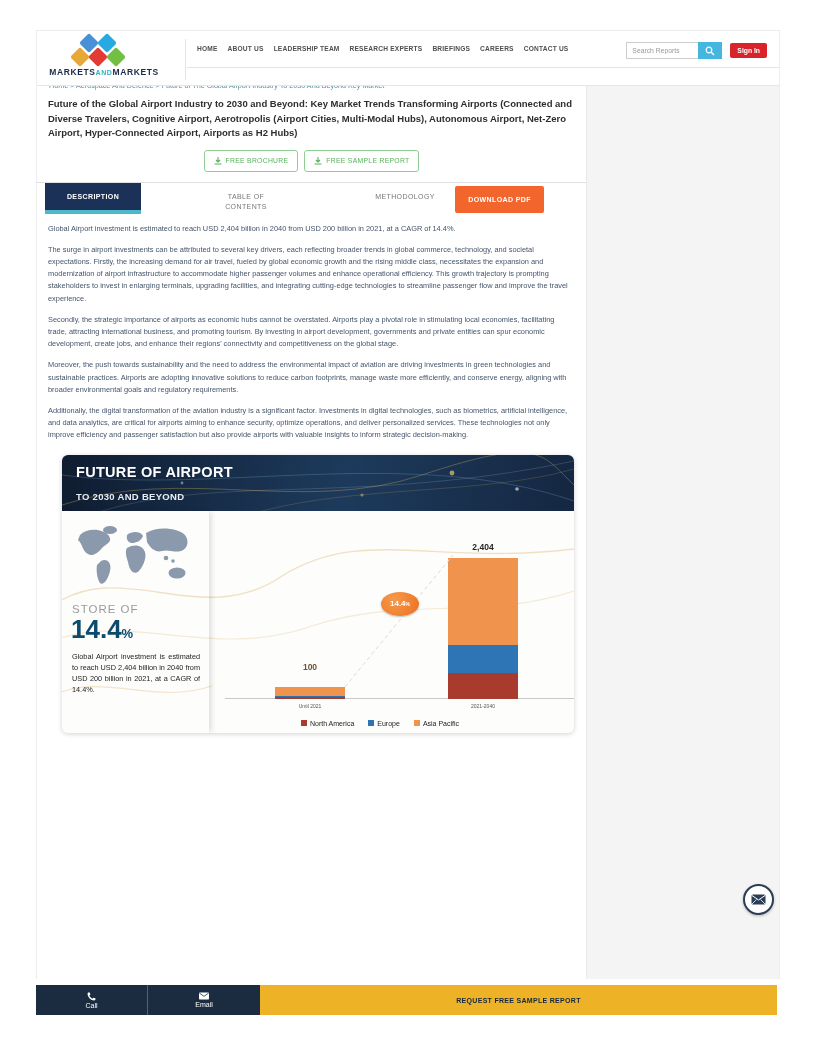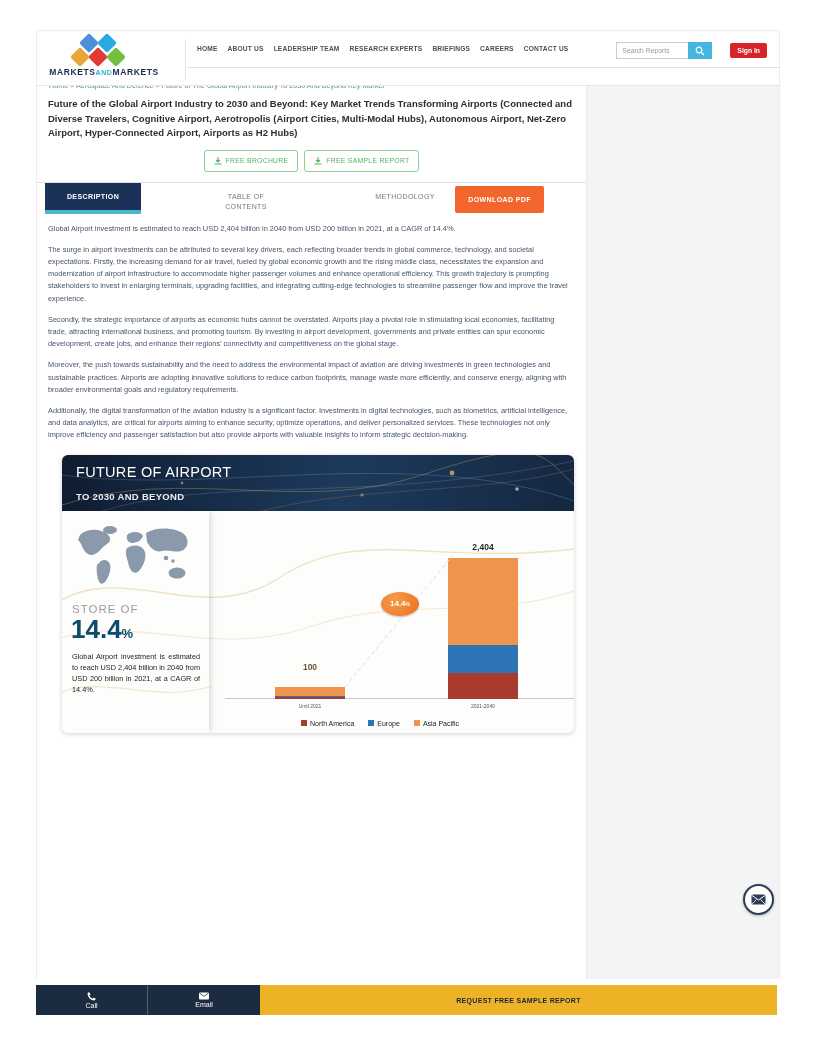--- a/index.html
+++ b/index.html
@@ -16,21 +16,21 @@
   .logo-text .and { color:#2fb3c7; font-size:7px; }
 
   .navarea { position:absolute; left:128px; right:0; top:0; bottom:0; }
   .navarea .vdiv { position:absolute; left:20px; top:8px; bottom:5px; width:1px; background:#e3e3e3; }
   .navarea .hdiv { position:absolute; left:22px; right:0; top:36px; height:1px; background:#e3e3e3; }
   .unav { position:absolute; left:32px; top:14px; display:flex; gap:10px; }
   .unav-item { font-size:6.6px; font-weight:bold; color:#4f4f4f; letter-spacing:.2px; cursor:pointer; }
   .mnav { position:absolute; left:32px; top:43px; display:flex; gap:15px; }
   .mnav-item { font-size:8px; font-weight:bold; color:#333; letter-spacing:.3px; cursor:pointer; }
 
-  .hdr-right { position:absolute; right:12px; top:11px; display:flex; align-items:center; gap:18px; }
+  .hdr-right { position:absolute; right:12px; top:11px; display:flex; align-items:center; gap:8px; }
   .search-box { display:flex; }
   .search-input { width:72px; height:17px; border:1px solid #ccc; border-right:none; font-size:6.8px; padding:0 5px; color:#555; outline:none; }
   .search-input::placeholder { color:#999; }
   .search-btn { width:24px; height:17px; background:#45b6e0; border:none; display:flex; align-items:center; justify-content:center; cursor:pointer; }
   .signin-btn { background:#d8232a; color:#fff; font-size:6.8px; font-weight:bold; padding:4px 7px; border:none; border-radius:2px; cursor:pointer; }
 
   
   .content-wrap { display:flex; height:893px; }
   .main-col { width:550px; padding:0 11px; border-right:1px solid #e9e9e9; background:#fff; }
   .rail { flex:1; background:#f4f4f5; }
@@ -50,21 +50,21 @@
   .tab-meth { width:80px; margin-left:82px; }
   .tab-dl { margin-left:auto; margin-right:34px; margin-top:3px; background:#f2652c; color:#fff; font-size:7px; font-weight:bold; letter-spacing:.4px; padding:10px 13px; border:none; border-radius:2px; cursor:pointer; }
 
   #paragraphs { margin-top:4px; }
   #paragraphs p { font-size:7.4px; line-height:12.2px; color:#44546a; margin:9px 0; }
 
   
   .ig { margin:13px 0 0 14px; width:512px; height:278px; border-radius:6px; overflow:hidden; box-shadow:0 1px 5px rgba(0,0,0,.18); position:relative; background:#fdfdfc; }
   .ig-head { position:relative; height:56px; background:linear-gradient(100deg,#0f1c30 0%,#1d3a5c 55%,#152741 100%); }
   .ig-head svg { position:absolute; left:0; top:0; }
-  .ig-title { position:absolute; left:14px; top:9px; color:#fff; font-size:14.5px; font-weight:normal; letter-spacing:.3px; }
+  .ig-title { position:absolute; left:14px; top:9px; color:#fff; font-size:14.5px; font-weight:bold; letter-spacing:.3px; }
   .ig-sub { position:absolute; left:14px; top:27px; color:#e8edf4; font-size:9.5px; font-weight:bold; letter-spacing:.3px;margin-top:9px; }
   .ig-body { position:relative; height:222px; }
   .ig-curves { position:absolute; left:0; top:0; z-index:0; }
   .ig-card { position:absolute; left:0; top:0; width:147px; height:100%; box-shadow:3px 0 6px -1px rgba(0,0,0,.14); z-index:1; }
   .ig-left { position:absolute; left:0; top:0; width:147px; height:100%; z-index:2; }
   .ig-map { position:absolute; left:8px; top:12px; }
   .cagr-label { position:absolute; left:10px; top:92px; color:#9b9b9b; font-size:11.5px; letter-spacing:1px; }
   .cagr-value { position:absolute; left:9px; top:103px; color:#0c4a6e; font-size:26px; font-weight:bold; }
   .cagr-value .pct { font-size:13px; }
   .ig-text { position:absolute; left:10px; right:9px; top:140px; font-size:7.3px; line-height:11.2px; color:#1c1c1c; text-align:justify; }

